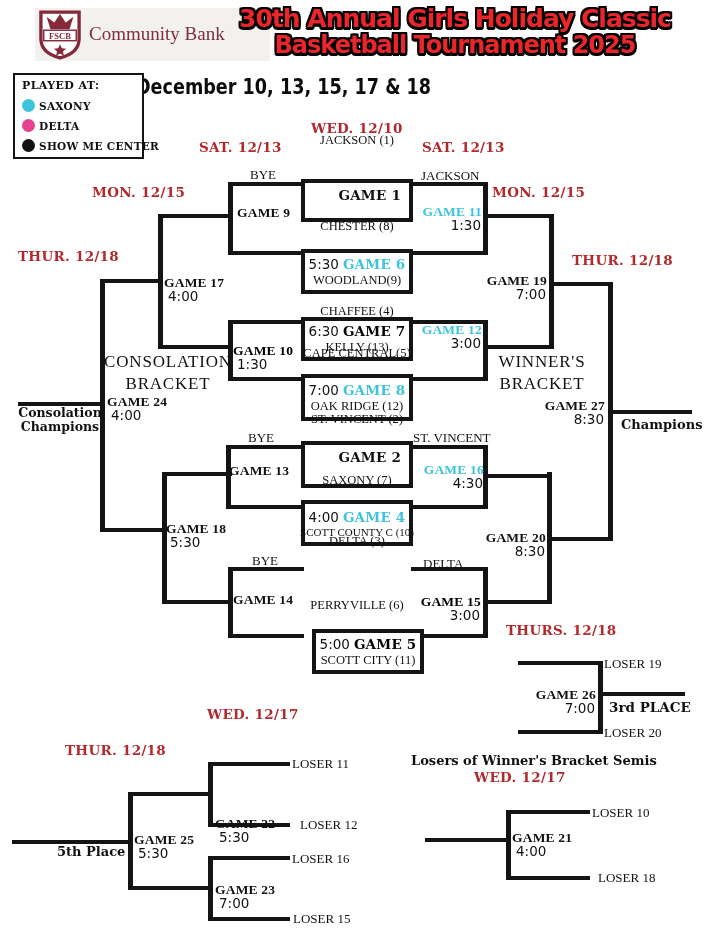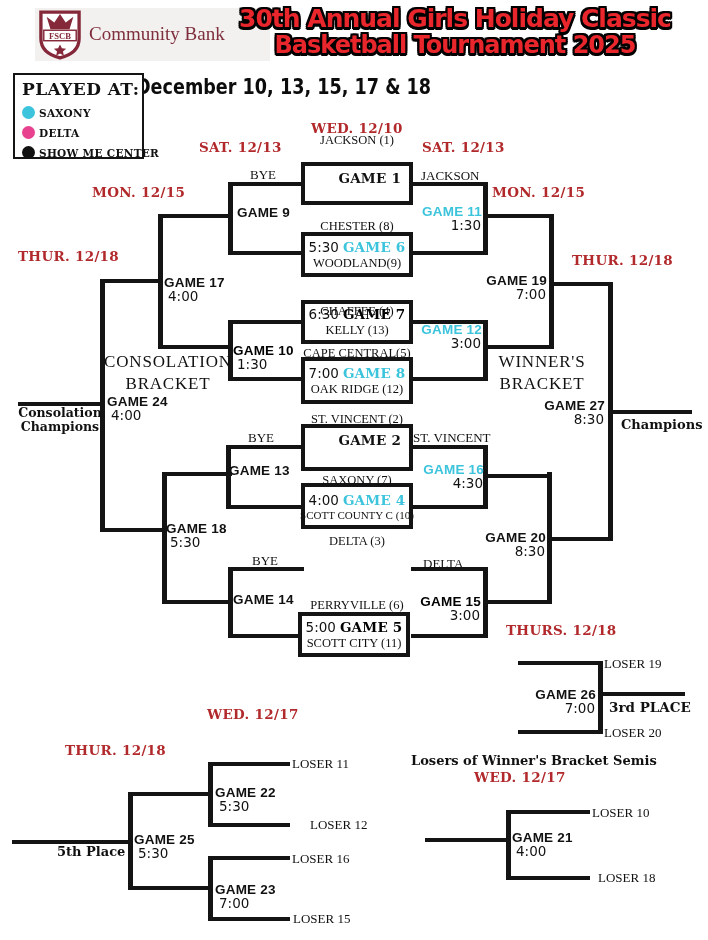--- a/index.html
+++ b/index.html
@@ -3,32 +3,32 @@
 <meta charset="utf-8">
 <style>
   html,body{margin:0;padding:0;background:#fff;}
   .page{position:relative;width:708px;height:940px;background:#fff;overflow:hidden;
         font-family:"Liberation Serif",serif;color:#111;}
   
   .lh,.lv{position:absolute;background:#141414;}
   .lh{height:4px;} .lv{width:5px;}
   
   .gbox{position:absolute;width:112px;border:4px solid #141414;background:#fff;box-sizing:border-box;
-        display:flex;flex-direction:column;justify-content:center;align-items:center;gap:1px;}
+        display:flex;flex-direction:column;justify-content:center;align-items:center;gap:1px;margin-top:17px;}
   .bgname{font-family:"DejaVu Serif",serif;font-weight:bold;font-size:13.5px;letter-spacing:.2px;}
   .btime{font-family:"DejaVu Sans",sans-serif;font-size:13.5px;}
   .brow{display:flex;gap:4px;align-items:baseline;white-space:nowrap;}
   .bteam{font-size:12.5px;white-space:nowrap;}
   .bteam.sm{font-size:11px;}
   .corner{position:absolute;top:4px;right:8px;}
   
   .t{position:absolute;font-size:13px;white-space:nowrap;}
   .seed{position:absolute;left:301px;width:112px;text-align:center;font-size:12.5px;white-space:nowrap;}
   .fork{position:absolute;line-height:1.02;white-space:nowrap;}
-  .fork .gname{display:block;font-family:Liberation Sans, sans-serif;font-weight:bold;font-size:13.5px;letter-spacing:.2px;}
+  .fork .gname{display:block;font-family:Liberation Serif, serif;font-weight:bold;font-size:13.5px;letter-spacing:.2px;}
   .fork .gtime{display:block;font-family:"DejaVu Sans",sans-serif;font-size:13.5px;padding-left:4px;}
   .fork.ra{text-align:right;} .fork.ra .gtime{padding-left:0;padding-right:1px;}
   .cyan{color:#3cc4dd;} .pink{color:#000000;}
   .date{position:absolute;font-family:"DejaVu Serif",serif;font-weight:bold;font-size:13.5px;
         color:#b2292c;letter-spacing:.3px;white-space:nowrap;}
   .slab{font-family:"DejaVu Serif",serif;font-weight:bold;}
   .section{position:absolute;font-size:17px;letter-spacing:.8px;text-align:center;line-height:1.28;}
   
   .logo{position:absolute;left:35px;top:8px;width:235px;height:53px;background:#f3f1ef;display:flex;align-items:center;}
   .logo-text{margin-left:8px;font-size:19px;line-height:1.18;color:#7e2e3c;}
@@ -36,21 +36,21 @@
          font-family:"DejaVu Sans",sans-serif;font-weight:bold;color:#e8262b;
          text-shadow:-2px -2px 0 #000,0 -2px 0 #000,2px -2px 0 #000,-2px 0 0 #000,2px 0 0 #000,
                      -2px 2px 0 #000,0 2px 0 #000,2px 2px 0 #000,-1px 3px 0 #000,1px 3px 0 #000;}
   .title-l1{font-size:25px;letter-spacing:-1px;}
   .title-l2{font-size:24px;letter-spacing:-1px;margin-top:-2px;}
   .dec{position:absolute;left:136px;top:74px;font-family:"DejaVu Sans",sans-serif;font-weight:bold;
        font-size:22px;color:#0c0c0c;transform:scale(.8,1);transform-origin:left top;white-space:nowrap;}
   
   .legend{position:absolute;left:13px;top:73px;width:131px;height:86px;border:2.5px solid #141414;
           background:#fff;box-sizing:border-box;padding:4px 0 0 7px;}
-  .legend-title{font-family:"DejaVu Serif",serif;font-weight:bold;font-size:17px;letter-spacing:.4px;}
+  .legend-title{font-family:"DejaVu Serif",serif;font-weight:bold;font-size:11px;letter-spacing:.4px;}
   .legend-item{display:flex;align-items:center;gap:4px;margin-top:7px;}
   .legend-dot{width:13px;height:13px;border-radius:50%;flex:0 0 auto;}
   .legend-label{font-family:"DejaVu Serif",serif;font-weight:bold;font-size:10.5px;letter-spacing:.3px;white-space:nowrap;}
 </style>
 </head>
 <body>
 
 <div class="page">
 
   <div class="logo">
@@ -195,21 +195,21 @@
   <div class="gbox" style="left:301px;top:424px;height:47px">
     <span class="bgname corner">GAME 2</span>
   </div>
   <div class="gbox" style="left:301px;top:483px;height:46px">
     <span class="brow">
       <span class="btime">4:00</span>
       <span class="bgname cyan">GAME 4</span>
     </span>
     <span class="bteam sm">SCOTT COUNTY C (10)</span>
   </div>
-  <div class="gbox" style="left:298px;top:612px;height:45px">
+  <div class="gbox" style="left:312px;top:612px;height:45px">
     <span class="brow">
       <span class="btime">5:00</span>
       <span class="bgname pink">GAME 5</span>
     </span>
     <span class="bteam">SCOTT CITY (11)</span>
   </div>
 
   <div class="seed" style="top:133px">JACKSON (1)</div>
   <div class="seed" style="top:219px">CHESTER (8)</div>
   <div class="seed" style="top:304px">CHAFFEE (4)</div>
@@ -276,41 +276,41 @@
     <span class="gname">GAME 14</span>
     </div>
   <div class="fork ra" style="right:227px;top:595px">
     <span class="gname pink">GAME 15</span>
     <span class="gtime">3:00</span>
     </div>
   <div class="fork ra" style="right:112px;top:688px">
     <span class="gname">GAME 26</span>
     <span class="gtime">7:00</span>
     </div>
-  <div class="fork" style="left:215px;top:786px">
+  <div class="fork" style="left:215px;top:817px">
     <span class="gname">GAME 22</span>
     <span class="gtime">5:30</span>
     </div>
   <div class="fork" style="left:215px;top:883px">
     <span class="gname">GAME 23</span>
     <span class="gtime">7:00</span>
     </div>
   <div class="fork" style="left:134px;top:833px">
     <span class="gname">GAME 25</span>
     <span class="gtime">5:30</span>
     </div>
   <div class="fork" style="left:512px;top:831px">
     <span class="gname">GAME 21</span>
     <span class="gtime">4:00</span>
     </div>
 
   <div class="t" style="left:604px;top:656px">LOSER 19</div>
   <div class="t" style="left:604px;top:725px">LOSER 20</div>
   <div class="t" style="left:292px;top:756px">LOSER 11</div>
-  <div class="t" style="left:310px;top:817px">LOSER 12</div>
+  <div class="t" style="left:300px;top:817px">LOSER 12</div>
   <div class="t" style="left:292px;top:851px">LOSER 16</div>
   <div class="t" style="left:293px;top:911px">LOSER 15</div>
   <div class="t" style="left:592px;top:805px">LOSER 10</div>
   <div class="t" style="left:598px;top:870px">LOSER 18</div>
 
   <div class="section" style="left:103px;top:351px;width:130px">
     <div>CONSOLATION</div>
     <div>BRACKET</div>
   </div>
   <div class="section" style="left:478px;top:351px;width:128px">

